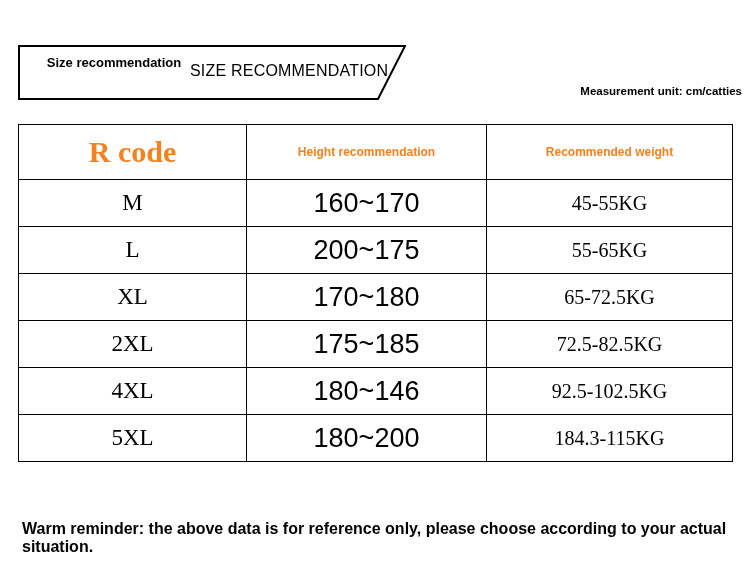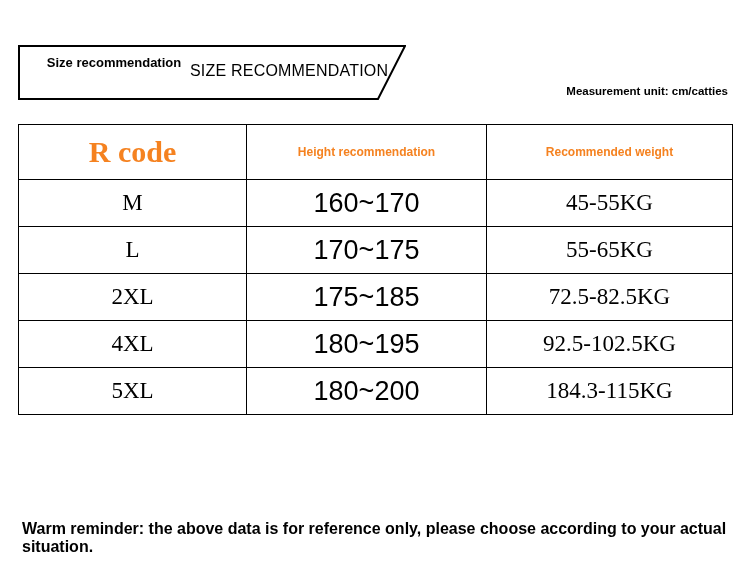--- a/index.html
+++ b/index.html
@@ -55,21 +55,21 @@
     left: 172px;
     top: 17px;
     font-size: 16px;
     font-weight: normal;
     color: #000;
     letter-spacing: 0.2px;
   }
 
   .unit-note {
     position: absolute;
-    right: 22px;
+    right: 8px;
     top: 85px;
     font-size: 11.5px;
     font-weight: bold;
     color: #000;
   }
 
   
   .size-table {
     position: absolute;
     left: 18px;
@@ -111,21 +111,21 @@
     font-size: 23px;
     font-family: "Liberation Serif", serif;
     color: #000;
   }
   .cell-height {
     font-size: 27px;
     font-family: "Liberation Sans", sans-serif;
     color: #000;
   }
   .cell-weight {
-    font-size: 23px;
+    font-size: 20px;
     font-family: "Liberation Serif", serif;
     color: #000;
   }
 
   .footer-note {
     position: absolute;
     left: 22px;
     top: 520px;
     width: 710px;
     font-size: 16px;
@@ -161,31 +161,36 @@
         <td class="head-label">Recommended weight</td>
       </tr>
 
       <tr class="body-row">
         <td class="cell-size">M</td>
         <td class="cell-height">160~170</td>
         <td class="cell-weight">45-55KG</td>
       </tr>
       <tr class="body-row">
         <td class="cell-size">L</td>
-        <td class="cell-height">170~175</td>
+        <td class="cell-height">200~175</td>
         <td class="cell-weight">55-65KG</td>
+      </tr>
+      <tr class="body-row">
+        <td class="cell-size">XL</td>
+        <td class="cell-height">170~180</td>
+        <td class="cell-weight">65-72.5KG</td>
       </tr>
       <tr class="body-row">
         <td class="cell-size">2XL</td>
         <td class="cell-height">175~185</td>
         <td class="cell-weight">72.5-82.5KG</td>
       </tr>
       <tr class="body-row">
         <td class="cell-size">4XL</td>
-        <td class="cell-height">180~195</td>
+        <td class="cell-height">180~146</td>
         <td class="cell-weight">92.5-102.5KG</td>
       </tr>
       <tr class="body-row">
         <td class="cell-size">5XL</td>
         <td class="cell-height">180~200</td>
         <td class="cell-weight">184.3-115KG</td>
       </tr>
     </tbody>
   </table>
 

